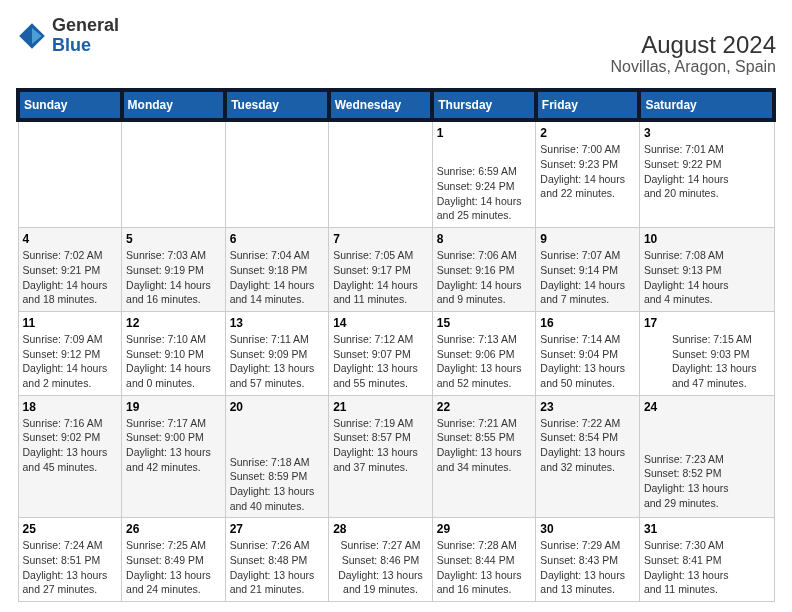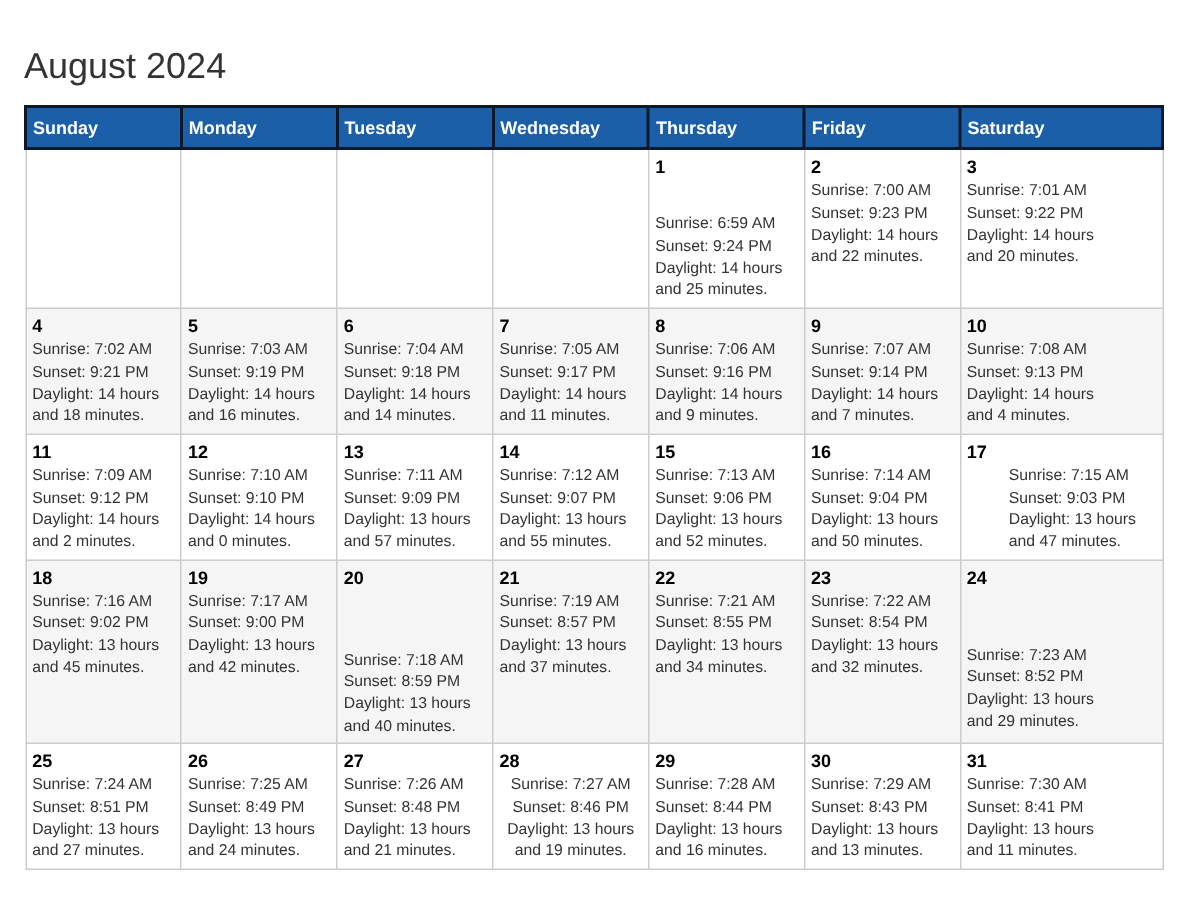--- a/index.html
+++ b/index.html
@@ -61,21 +61,21 @@
     }
     thead tr {
       background-color: #1a5fa8;
       color: #fff;
     }
     thead th {
       padding: 6px 4px;
       text-align: left;
       font-weight: bold;
       font-size: 12px;
-      border: 2px solid #0f172a;
+      border: 4px solid #0f172a;
     }
     tbody tr {
       vertical-align: top;
     }
     tbody td {
       border: 1px solid #ccc;
       padding: 4px;
       height: 80px;
       vertical-align: top;
       background: #fff;
@@ -95,22 +95,33 @@
       line-height: 1.4;
     }
     .empty-cell {
       background: #fff !important;
     }
   </style>
 </head>
 <body>
 
 <div class="header">
+  <div class="logo">
+    <svg class="logo-icon" viewBox="0 0 40 40" xmlns="http://www.w3.org/2000/svg">
+      <polygon points="20,4 36,20 20,36 4,20" fill="#1a5fa8"></polygon>
+      <polygon points="20,10 32,20 20,30" fill="#4a9fd4"></polygon>
+    </svg>
+    <div class="logo-text">
+      <span class="logo-general">General</span>
+      <span class="logo-blue">Blue</span>
+    </div>
+  </div>
   <div class="title-block">
     <div class="main-title">August 2024</div>
+    <div class="subtitle">Novillas, Aragon, Spain</div>
   </div>
 </div>
 
 <table>
   <thead>
     <tr>
     <th>Sunday</th>
         <th>Monday</th>
         <th>Tuesday</th>
         <th>Wednesday</th>

